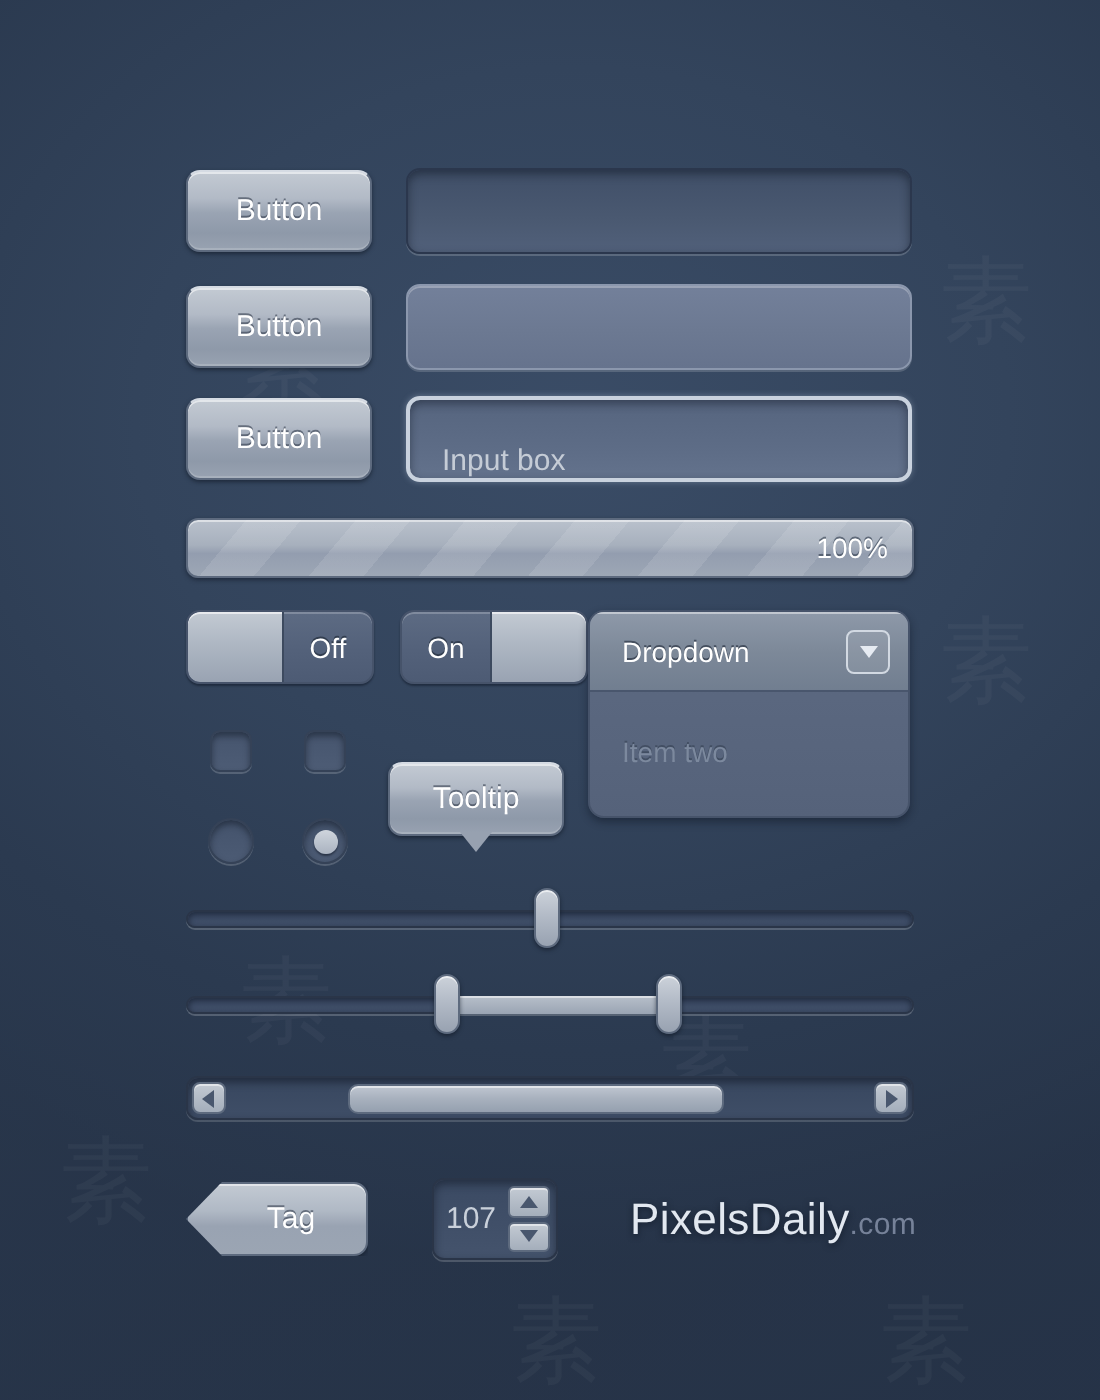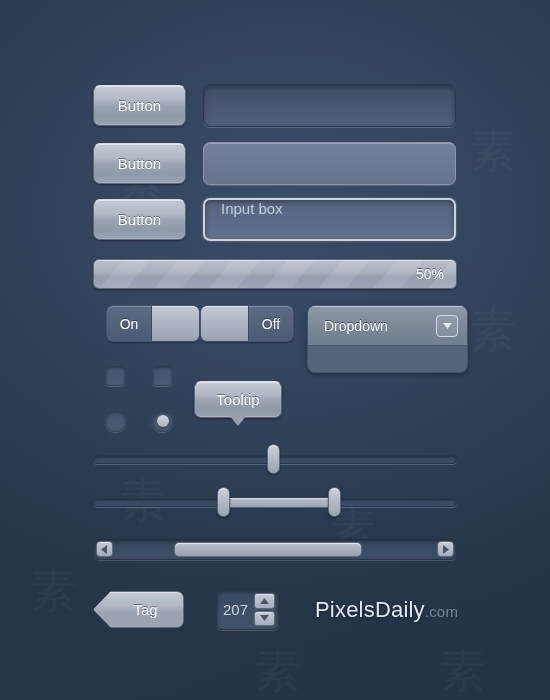--- a/index.html
+++ b/index.html
@@ -72,21 +72,21 @@
     justify-content: center;
     cursor: pointer;
   }
 
   
   .field {
     width: 253px;
     height: 43px;
     border-radius: 7px;
     display: flex;
-    align-items: flex-start;
+    align-items: flex-end;
     padding: 0 16px;
     font-size: 15px;
     color: #c5ccd6;
     cursor: text;
   }
   .field.dark {
     background: linear-gradient(to bottom, #404f68 0%, #4a5971 60%, #51607a 100%);
     border: 1px solid #2b374d;
     box-shadow: inset 0 2px 5px rgba(14,21,34,0.5), 0 1px 0 rgba(255,255,255,0.18);
   }
@@ -450,46 +450,49 @@
       <span>Button</span>
     </div>
     <div class="field focused" style="margin-left:17px;">
       <span>Input box</span>
     </div>
   </div>
 
   <div class="row" style="left:93px; top:259px;">
     <div class="progress">
       <div class="stripes"></div>
-      <div class="pct">50%</div>
+      <div class="pct">100%</div>
     </div>
   </div>
 
   <div class="row" style="left:93px; top:305px; align-items:flex-start;">
+
+    <div class="toggle">
+      <div class="knob left"></div>
+      <div class="lbl">Off</div>
+    </div>
 
     <div class="toggle" style="margin-left:13px;">
       <div class="lbl">On</div>
       <div class="knob right"></div>
     </div>
 
-    <div class="toggle">
-      <div class="knob left"></div>
-      <div class="lbl">Off</div>
-    </div>
-
-    <div class="dropdown" style="margin-left:13px;">
+    <div class="dropdown" style="">
       <div class="dd-head">
         <span class="txt">Dropdown</span>
         <span class="dd-arrow">
           <svg width="11" height="8" viewBox="0 0 11 8" aria-hidden="true">
             <path d="M1 1 L5.5 7 L10 1 Z" fill="#e6ebf2"></path>
           </svg>
         </span>
       </div>
       <div class="dd-list">
+        <div class="dd-item">
+          <span>Item two</span>
+        </div>
       </div>
     </div>
   </div>
 
   <div class="row" style="left:105px; top:365px;">
     <div class="checkbox"></div>
     <div class="checkbox" style="margin-left:26px;"></div>
   </div>
 
   <div class="row" style="left:104px; top:409px;">
@@ -538,21 +541,21 @@
     </div>
   </div>
 
   <div class="row" style="left:93px; top:589px;">
 
     <div class="tag">
       <span>Tag</span>
     </div>
 
     <div class="stepper" style="margin-left:32px;">
-      <div class="num">207</div>
+      <div class="num">107</div>
       <div class="arrows">
         <div>
           <svg width="9" height="6" viewBox="0 0 9 6" aria-hidden="true">
             <path d="M4.5 0 L9 6 L0 6 Z" fill="#49576e"></path>
           </svg>
         </div>
         <div>
           <svg width="9" height="6" viewBox="0 0 9 6" aria-hidden="true">
             <path d="M0 0 L9 0 L4.5 6 Z" fill="#49576e"></path>
           </svg>

